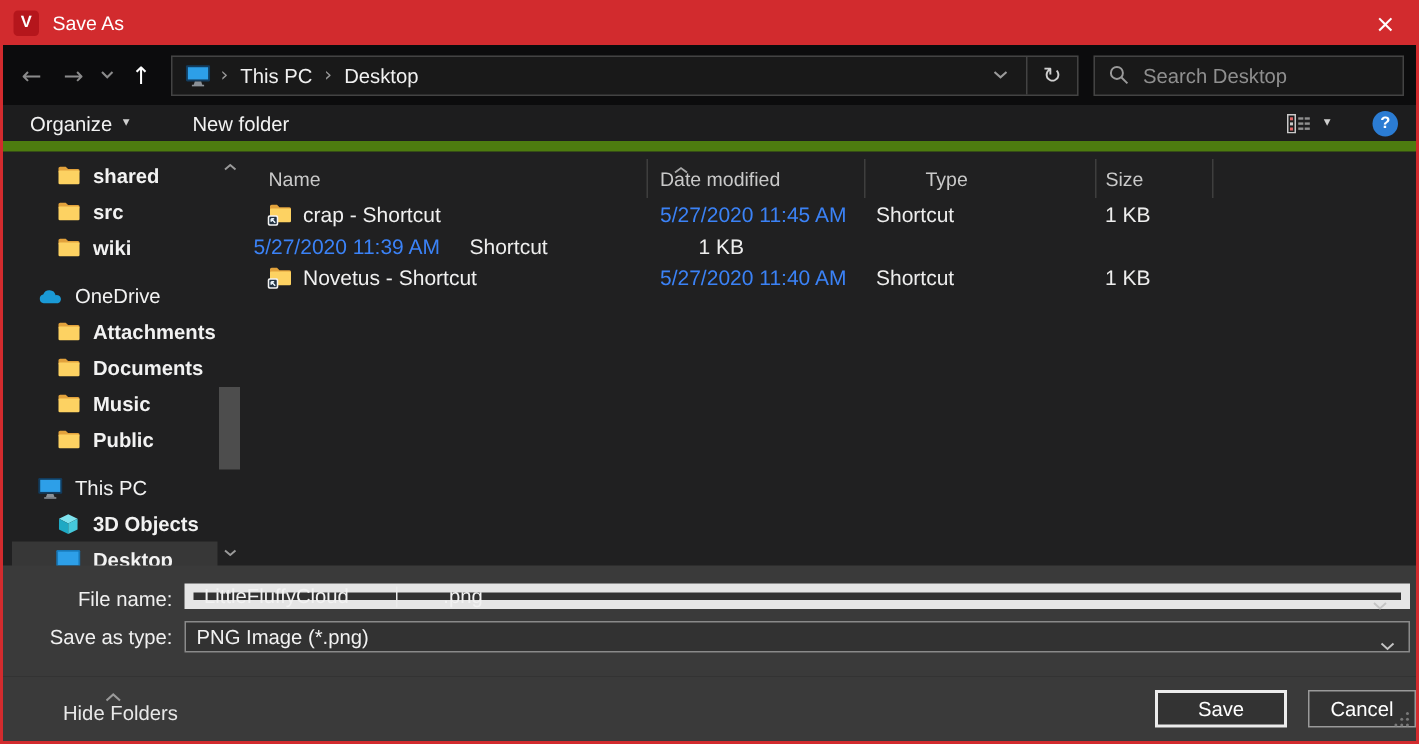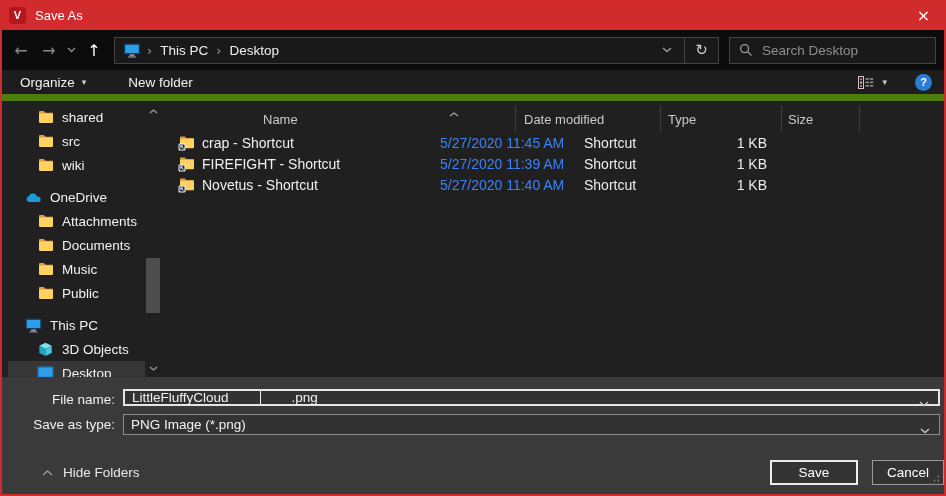--- a/index.html
+++ b/index.html
@@ -57,62 +57,62 @@
   .viewmode .tri { color:#cfcfcf; font-size:9px; margin-left:8px; font-family:"DejaVu Sans",sans-serif; }
   .helpbtn { width:17px; height:17px; border-radius:50%; background:#2b7cd3; color:#fff; font-size:11px;
              font-weight:bold; display:flex; align-items:center; justify-content:center; }
 
   
   .content { position:absolute; top:102px; left:2px; right:2px; height:275px; display:flex; background:#202021; }
   .sidebar { width:143px; padding-top:3px; }
   .side-item { height:24px; display:flex; align-items:center; color:#f2f2f2; font-size:13.5px; white-space:nowrap; }
   .side-item .ic { display:flex; width:17px; justify-content:center; margin-right:8px; flex:none; }
   .ind1 { padding-left:23px; }
-  .ind2 { padding-left:35px; }
+  .ind2 { padding-left:35px;font-weight:bold; }
   .side-item.selected { background:#373737; margin-left:6px; }
   .side-item.selected.ind2 { padding-left:29px; }
   .side-gap { height:8px; }
   .sscroll { width:16px; position:relative; }
   .sscroll .arr { position:absolute; left:0; width:16px; height:14px; display:flex; align-items:center; justify-content:center; }
   .sscroll .arr.top { top:2px; } .sscroll .arr.bot { bottom:2px; }
   .sthumb { position:absolute; left:1px; width:14px; top:156px; height:55px; background:#4d4d4d; }
 
   .filelist { flex:1; position:relative; }
-  .lheader { height:30px; display:flex; align-items:stretch; position:relative;justify-content:center; }
+  .lheader { height:30px; display:flex; align-items:stretch; position:relative; }
   .hcell { display:flex; align-items:flex-end; padding-bottom:5px; color:#c9c9c9; font-size:13px;
            border-right:1px solid #3e3e3e; margin-top:4px; }
   .hc-name { width:271px; padding-left:18px; }
   .hc-date { width:145px; padding-left:8px; }
-  .hc-type { width:121px; padding-left:7px; }
+  .hc-type { width:121px; padding-left:7px;margin-left:33px; }
   .hc-size { width:78px;  padding-left:6px; }
   .sortmark { position:absolute; left:288px; top:1px; }
   .lrow { height:21px; display:flex; align-items:center; color:#f0f0f0; font-size:14px; }
   .lrow:first-of-type { margin-top:4px; }
   .rc-name { width:271px; display:flex; align-items:center; padding-left:17px; }
   .rc-name .ic { position:relative; width:17px; height:16px; margin-right:7px; flex:none; }
   .rc-date { width:145px; padding-left:8px; color:#3b82f6; }
   .rc-type { width:121px; padding-left:7px; color:#ededed; }
   .rc-size { width:78px; text-align:right; padding-right:9px; color:#ededed; }
 
   
   .bottompanel { position:absolute; top:377px; left:2px; right:2px; height:74px; background:#3a3a3a; z-index:10; }
   .frow { position:absolute; left:0; right:0; display:flex; }
   .frow-name { top:12px; } .frow-type { top:37px; }
   .flabel { width:113px; text-align:right; color:#f0f0f0; font-size:13.5px; line-height:21px; white-space:nowrap; }
   .combo { position:relative; margin-left:8px; width:817px; background:#323232; display:flex; align-items:center;
            color:#f2f2f2; font-size:13.5px; padding:0 28px 0 7px; }
-  .combo-filename { height:17px; border:2px solid #e5e5e5;gap:30px; }
+  .combo-filename { height:17px; border:6px solid #e5e5e5;gap:30px; }
   .combo-type { height:21px; border:1px solid #8a8a8a; }
   .combo .chev { position:absolute; right:9px; top:50%; margin-top:-3px; }
   .caret { display:inline-block; width:1px; height:14px; background:#ececec; margin:0 1px; }
 
   
   .footer { position:absolute; top:451px; left:2px; right:2px; height:43px; background:#3a3a3a;
             display:flex; align-items:center; z-index:10; }
-  .hidefolders { margin-left:40px; display:flex; align-items:center; color:#e8e8e8; font-size:13.5px; }
+  .hidefolders { margin-left:40px; display:flex; align-items:center; color:#e8e8e8; font-size:13.5px;flex-direction:column; }
   .hidefolders svg { margin-right:10px; }
   .btn { height:25px; background:#333333; color:#fff; font-size:13.5px; display:flex; align-items:center;
          justify-content:center; }
   .btn-save { width:88px; margin-left:auto; border:2px solid #ececec; }
   .btn-cancel { width:72px; margin-left:14px; border:1px solid #9a9a9a; }
   .grip { position:absolute; right:4px; bottom:4px; }
 </style>
 </head>
 <body>
 
@@ -354,32 +354,20 @@
             </svg>
           </span>
           <span>crap - Shortcut</span>
         </div>
         <div class="rc-date">5/27/2020 11:45 AM</div>
         <div class="rc-type">Shortcut</div>
         <div class="rc-size">1 KB</div>
       </div>
 
       <div class="lrow">
-        <div class="rc-name">
-          <span class="ic">
-            <svg width="17" height="16" viewBox="0 0 17 16">
-              <path d="M2 2.6 C2 2 2.5 1.5 3.1 1.5 h3.6 l1.6 1.6 H15 c0.6 0 1 0.5 1 1 v1.1 H2 Z" fill="#e2a23c"></path>
-              <rect x="2" y="4" width="14" height="9.2" rx="0.9" fill="#fdd262"></rect>
-              <rect x="0.5" y="8.5" width="7" height="7" rx="1.2" fill="#f2f2f2"></rect>
-              <rect x="1.5" y="9.5" width="5" height="5" rx="0.7" fill="#20303f"></rect>
-              <path d="M5.5 13.5 L2.8 10.8 M2.8 10.8 h2 M2.8 10.8 v2" fill="none" stroke="#e8f2fa" stroke-width="1"></path>
-            </svg>
-          </span>
-          <span>FIREFIGHT - Shortcut</span>
-        </div>
         <div class="rc-date">5/27/2020 11:39 AM</div>
         <div class="rc-type">Shortcut</div>
         <div class="rc-size">1 KB</div>
       </div>
 
       <div class="lrow">
         <div class="rc-name">
           <span class="ic">
             <svg width="17" height="16" viewBox="0 0 17 16">
               <path d="M2 2.6 C2 2 2.5 1.5 3.1 1.5 h3.6 l1.6 1.6 H15 c0.6 0 1 0.5 1 1 v1.1 H2 Z" fill="#e2a23c"></path>

